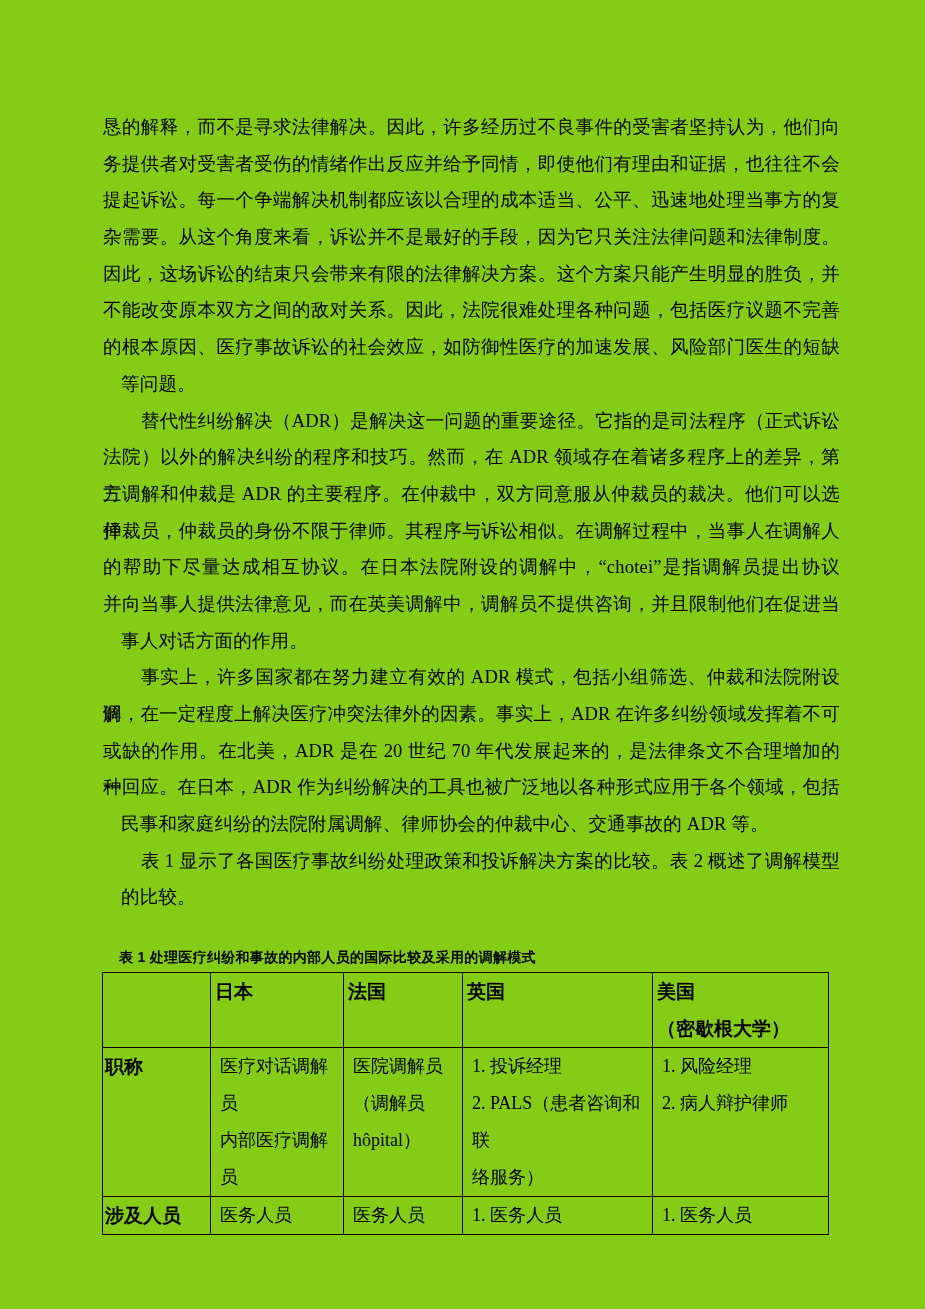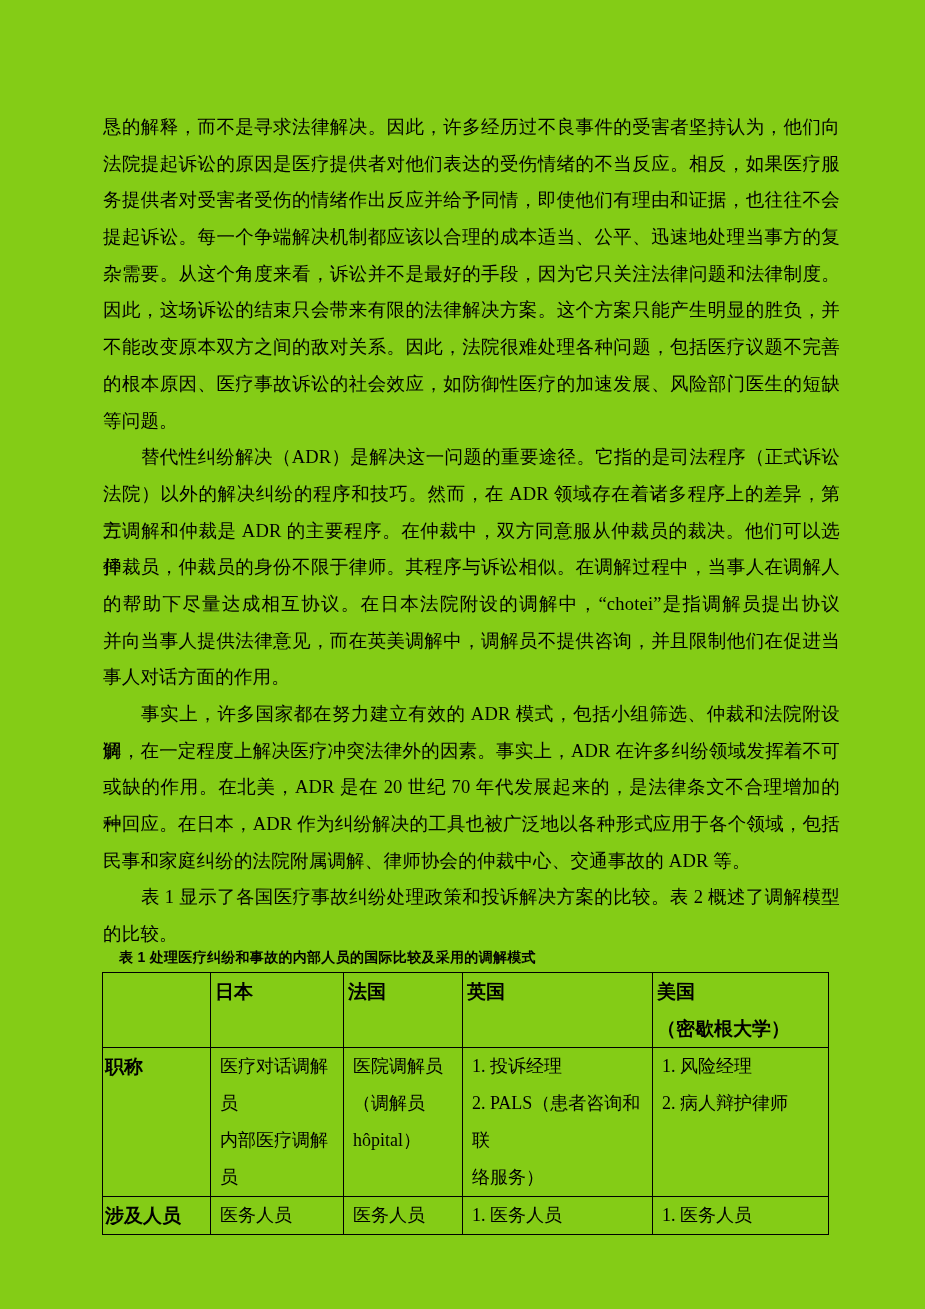--- a/index.html
+++ b/index.html
@@ -20,21 +20,21 @@
   }
   .bodyline {
     font-size: 18.5px;
     height: 36.7px;
     line-height: 36.7px;
     text-align: justify;
     text-align-last: justify;
     white-space: normal;
     letter-spacing: 0.2px;
   }
-  .bodyline.lastline { text-align-last: left; }
+  .bodyline.lastline { text-align-last: left; margin-left: 18px; }
   .bodyline.indent { text-indent: 38px; }
   .table-caption {
     position: absolute;
     left: 119px;
     top: 945px;
     width: 737px;
     font-family: "Liberation Sans", sans-serif;
     font-size: 14px;
     font-weight: 600;
     line-height: 24px;
@@ -74,21 +74,20 @@
   }
   .cellline { display: block; }
 </style>
 </head>
 <body>
 
 <div class="page">
 
   <div class="text-body">
       <div class="bodyline">恳的解释，而不是寻求法律解决。因此，许多经历过不良事件的受害者坚持认为，他们向</div>
-      <div class="bodyline">法院提起诉讼的原因是医疗提供者对他们表达的受伤情绪的不当反应。相反，如果医疗服</div>
       <div class="bodyline">务提供者对受害者受伤的情绪作出反应并给予同情，即使他们有理由和证据，也往往不会</div>
       <div class="bodyline">提起诉讼。每一个争端解决机制都应该以合理的成本适当、公平、迅速地处理当事方的复</div>
       <div class="bodyline">杂需要。从这个角度来看，诉讼并不是最好的手段，因为它只关注法律问题和法律制度。</div>
       <div class="bodyline">因此，这场诉讼的结束只会带来有限的法律解决方案。这个方案只能产生明显的胜负，并</div>
       <div class="bodyline">不能改变原本双方之间的敌对关系。因此，法院很难处理各种问题，包括医疗议题不完善</div>
       <div class="bodyline">的根本原因、医疗事故诉讼的社会效应，如防御性医疗的加速发展、风险部门医生的短缺</div>
       <div class="bodyline lastline">等问题。</div>
       <div class="bodyline indent">替代性纠纷解决（ADR）是解决这一问题的重要途径。它指的是司法程序（正式诉讼</div>
       <div class="bodyline">法院）以外的解决纠纷的程序和技巧。然而，在 ADR 领域存在着诸多程序上的差异，第三</div>
       <div class="bodyline">方调解和仲裁是 ADR 的主要程序。在仲裁中，双方同意服从仲裁员的裁决。他们可以选择</div>

